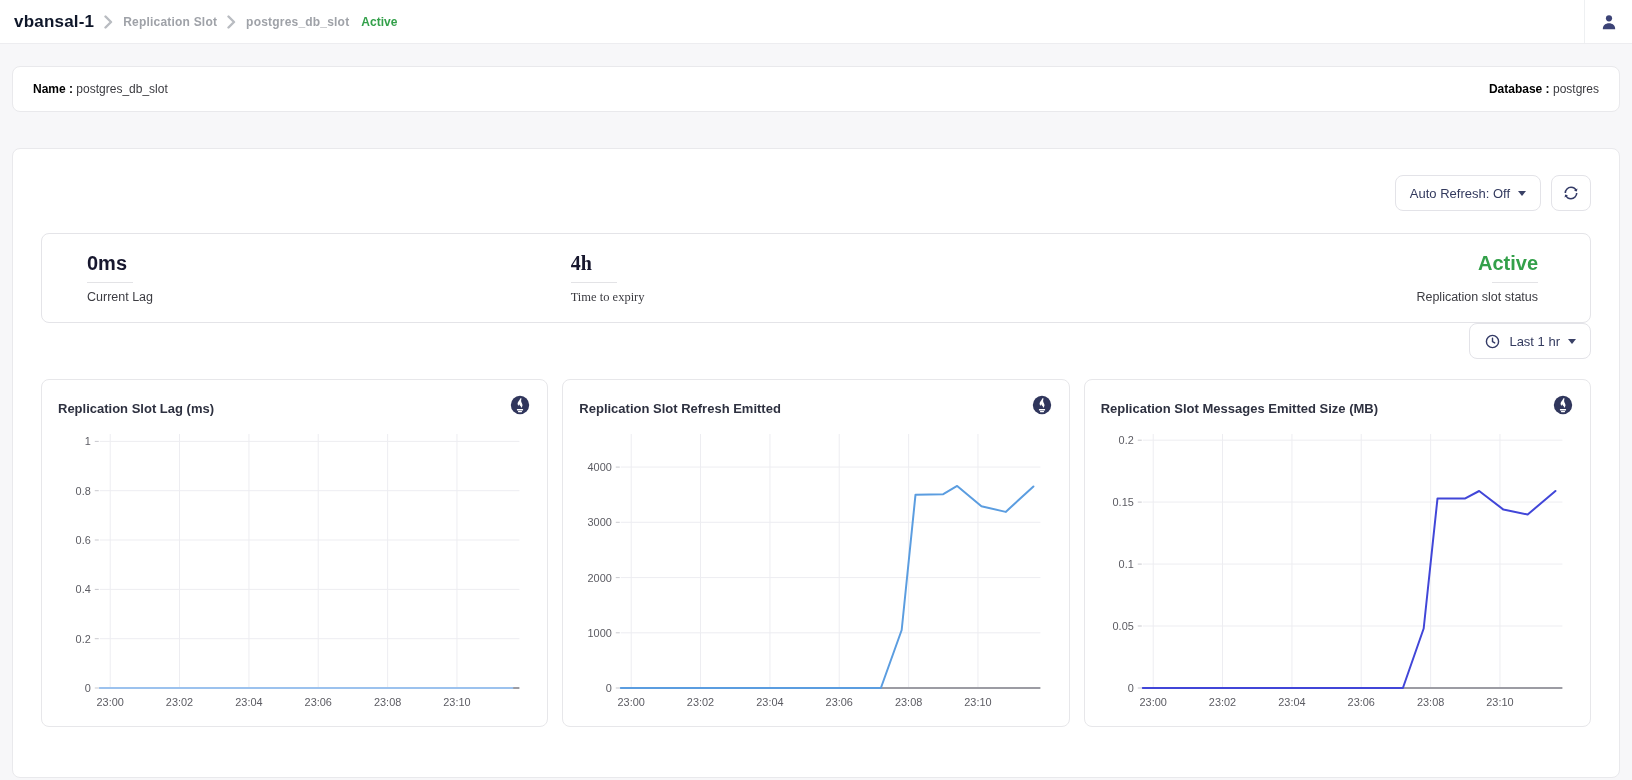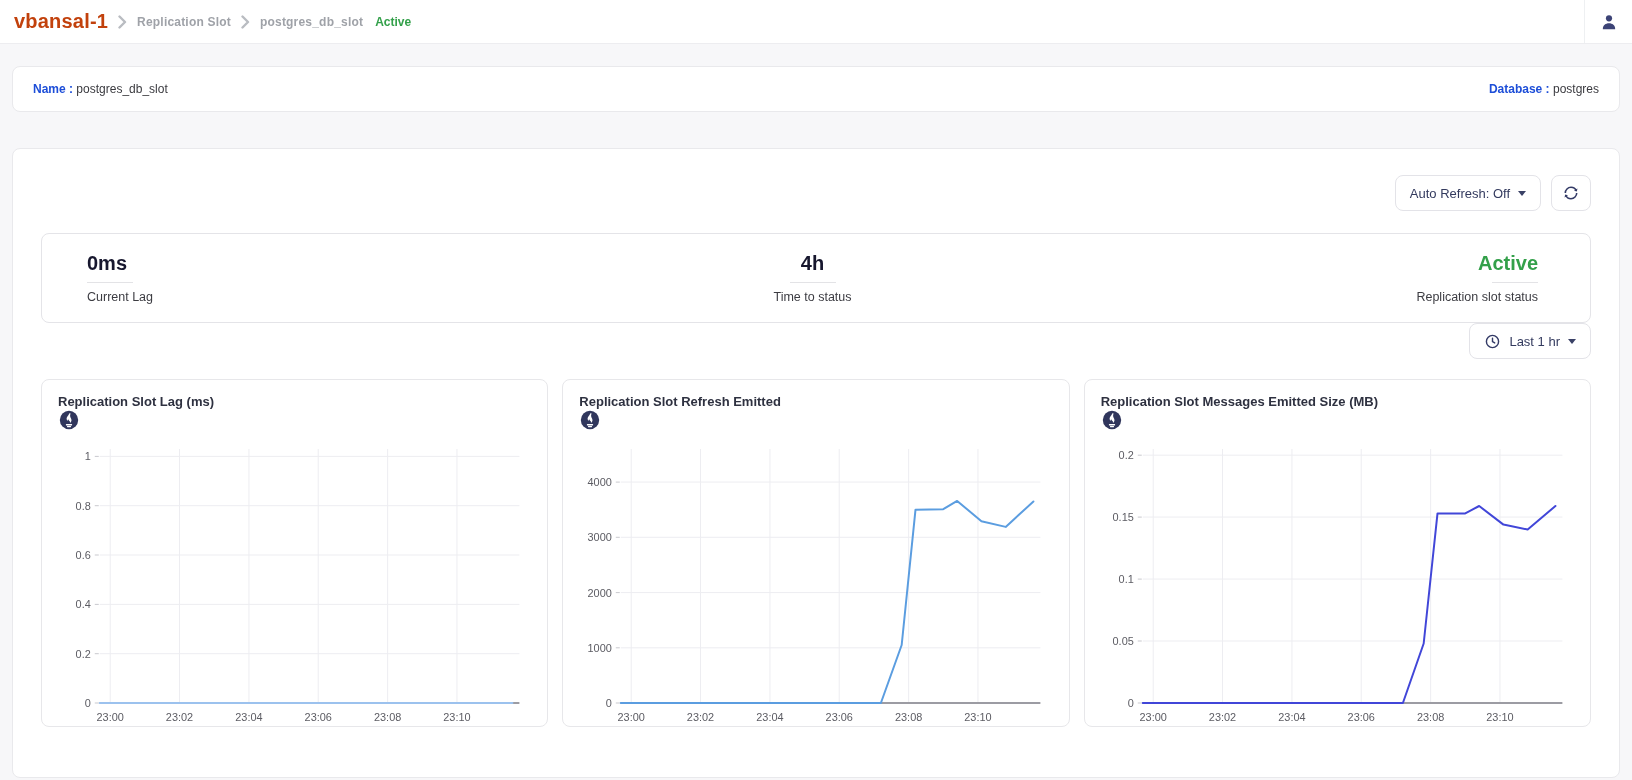--- a/index.html
+++ b/index.html
@@ -4,59 +4,59 @@
 <style>
   * { margin:0; padding:0; box-sizing:border-box; }
   html,body { width:1632px; height:780px; overflow:hidden; }
   body { font-family:"Liberation Sans", sans-serif; background:#f7f7f9; color:#26272b; }
   .page { position:relative; width:1632px; height:780px; }
 
   
   .topbar { height:44px; background:#fff; border-bottom:1px solid #ededf0;
             display:flex; align-items:center; padding-left:14px; }
   .crumb { display:flex; align-items:center; gap:10px; }
-  .crumb-root { font-size:20px; font-weight:bold; color:#c2410c; letter-spacing:.2px; }
+  .crumb-root { font-size:17px; font-weight:bold; color:#0f172a; letter-spacing:.2px; }
   .crumb-dim { font-size:12px; font-weight:600; color:#9fa2a8; letter-spacing:.2px; }
   .crumb-status { font-size:12px; font-weight:bold; margin-left:2px; }
   .topbar-right { margin-left:auto; height:100%; width:48px; border-left:1px solid #eef0f2;
                   display:flex; align-items:center; justify-content:center; cursor:pointer; }
 
   
   .infobar { margin:22px 12px 0; height:46px; background:#fff; border:1px solid #e9e9ec;
              border-radius:8px; display:flex; align-items:center; justify-content:space-between;
              padding:0 20px; font-size:12px; color:#3a3a3f; }
-  .infobar b { color:#1d4ed8; }
+  .infobar b { color:#000000; }
 
   
   .panel { margin:36px 12px 0; height:630px; background:#fff; border:1px solid #e9e9ec;
            border-radius:8px; padding:26px 28px; }
 
   .toolbar-row { display:flex; justify-content:flex-end; align-items:flex-end; gap:10px; height:36px; margin-bottom:22px; }
   .btn { display:inline-flex; align-items:center; gap:8px; background:#fff; border:1px solid #e3e3e8;
          border-radius:8px; height:36px; padding:0 14px; font-size:13px; color:#333a5e; cursor:pointer; }
   .btn-icon { width:40px; justify-content:center; padding:0; }
   .caret { display:inline-block; width:0; height:0; border-left:4px solid transparent;
            border-right:4px solid transparent; border-top:5px solid #3a4166; }
 
   .statsbar { border:1px solid #e4e4e8; border-radius:8px; height:90px; display:flex;
               align-items:center; padding:0 52px 0 45px; }
   .stat { display:flex; flex-direction:column; flex:1; }
   .stat-left { align-items:flex-start; }
-  .stat-center { align-items:center; }
+  .stat-center { align-items:flex-start;font-family:Liberation Serif, serif; }
   .stat-right { align-items:flex-end; }
   .stat-value { font-size:20px; font-weight:bold; color:#17172e; }
   .stat-div { width:46px; height:1px; background:#e3e3e6; margin:7px 0; }
   .stat-label { font-size:12.5px; color:#3c3c42; }
 
   .timerange-row { display:flex; justify-content:flex-end; align-items:center; height:36px; margin-bottom:20px; }
 
   .charts-row { display:flex; gap:14px; }
   .chart-card { flex:1; border:1px solid #e7e7ea; border-radius:8px; background:#fff;
                 padding:14px 16px 6px; height:348px; }
-  .chart-head { display:flex; align-items:flex-start; justify-content:space-between; margin-bottom:6px;flex-direction:column; }
+  .chart-head { display:flex; align-items:flex-end; justify-content:space-between; margin-bottom:6px; }
   .chart-title { font-size:13px; font-weight:bold; color:#2e3140; }
   .chart { width:100%; height:292px; display:block; }
 </style>
 </head>
 <body>
 
 <div class="page">
 
   <div class="topbar">
     <div class="crumb">
@@ -109,21 +109,21 @@
 
     <div class="statsbar">
       <div class="stat stat-left">
         <span class="stat-value">0ms</span>
         <span class="stat-div"></span>
         <span class="stat-label">Current Lag</span>
       </div>
       <div class="stat stat-center">
         <span class="stat-value">4h</span>
         <span class="stat-div"></span>
-        <span class="stat-label">Time to status</span>
+        <span class="stat-label">Time to expiry</span>
       </div>
       <div class="stat stat-right">
         <span class="stat-value" style="color: rgb(51, 160, 74);">Active</span>
         <span class="stat-div"></span>
         <span class="stat-label">Replication slot status</span>
       </div>
     </div>
 
     <div class="timerange-row">
       <button class="btn">

